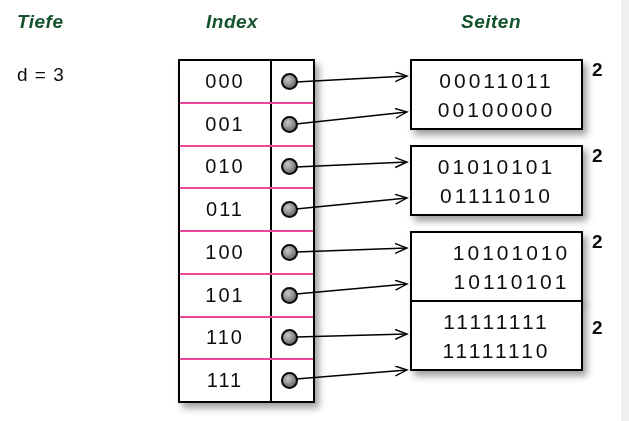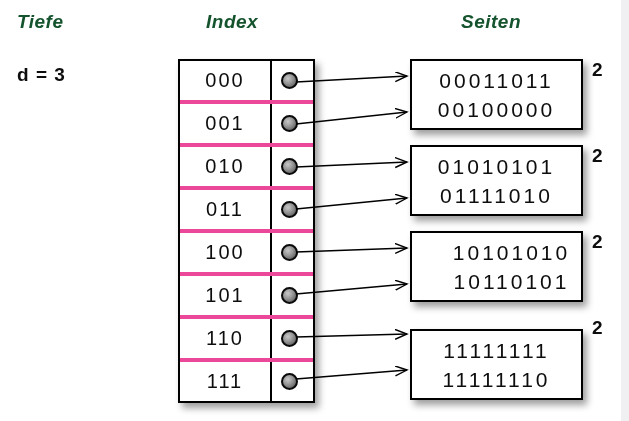--- a/index.html
+++ b/index.html
@@ -17,35 +17,35 @@
     position: absolute; top: 11px;
     font-size: 19px; font-style: italic; font-weight: 600;
     letter-spacing: 0.5px; color: #14532d; white-space: nowrap;
   }
   .hdr-tiefe  { left: 17px;  }
   .hdr-index  { left: 206px; }
   .hdr-seiten { left: 461px; }
 
   .depth-label {
     position: absolute; left: 17px; top: 64px;
-    font-size: 19px; font-weight: 700; letter-spacing: 1px; white-space: nowrap;
+    font-size: 19px; font-weight: 400; letter-spacing: 1px; white-space: nowrap;
   }
 
   
   .index-table {
     position: absolute; left: 178px; top: 59px;
     width: 137px; height: 344px;
     border: 2.5px solid #000;
     background: #ffffff;
     box-sizing: border-box;
     box-shadow: 4px 5px 7px rgba(0,0,0,0.38);
     display: flex; flex-direction: column; justify-content: flex-end;
   }
   .index-row { flex: 1 1 0; display: flex; box-sizing: border-box; }
-  .index-row + .index-row { border-top: 4px solid #ec4899; }
+  .index-row + .index-row { border-top: 2px solid #ec4899; }
   .cell-label {
     width: 90px; box-sizing: border-box;
     display: flex; align-items: center; justify-content: center;
     font-size: 20px; font-weight: 500; letter-spacing: 2px;
   }
   .cell-ptr {
     flex: 1 1 0; box-sizing: border-box;
     border-left: 2px solid #000;
     display: flex; align-items: center;
   }
@@ -64,21 +64,21 @@
     box-shadow: 4px 5px 7px rgba(0,0,0,0.38);
     display: flex; flex-direction: column; align-items: center; justify-content: center;
   }
   .page-line {
     font-size: 21px; font-weight: 500; letter-spacing: 3px;
     line-height: 29px; white-space: nowrap;
   }
   .page-0 { top: 59px; }
   .page-1 { top: 145px; }
   .page-2 { top: 231px; padding-left: 30px; }
-  .page-3 { top: 329px; }
+  .page-3 { top: 300px; }
 
   .ldepth {
     position: absolute; left: 592px; width: 24px;
     font-size: 19px; font-weight: 600; text-align: left;
   }
   .ldepth-0 { top: 59px; }
   .ldepth-1 { top: 145px; }
   .ldepth-2 { top: 231px; }
   .ldepth-3 { top: 317px; }
 

